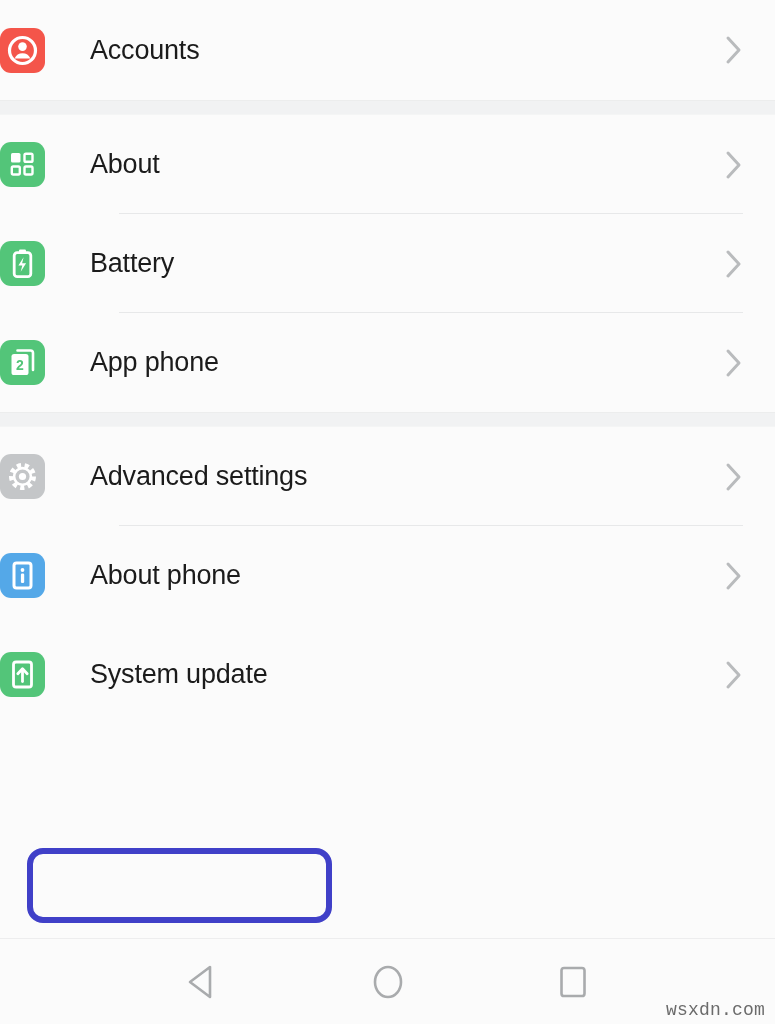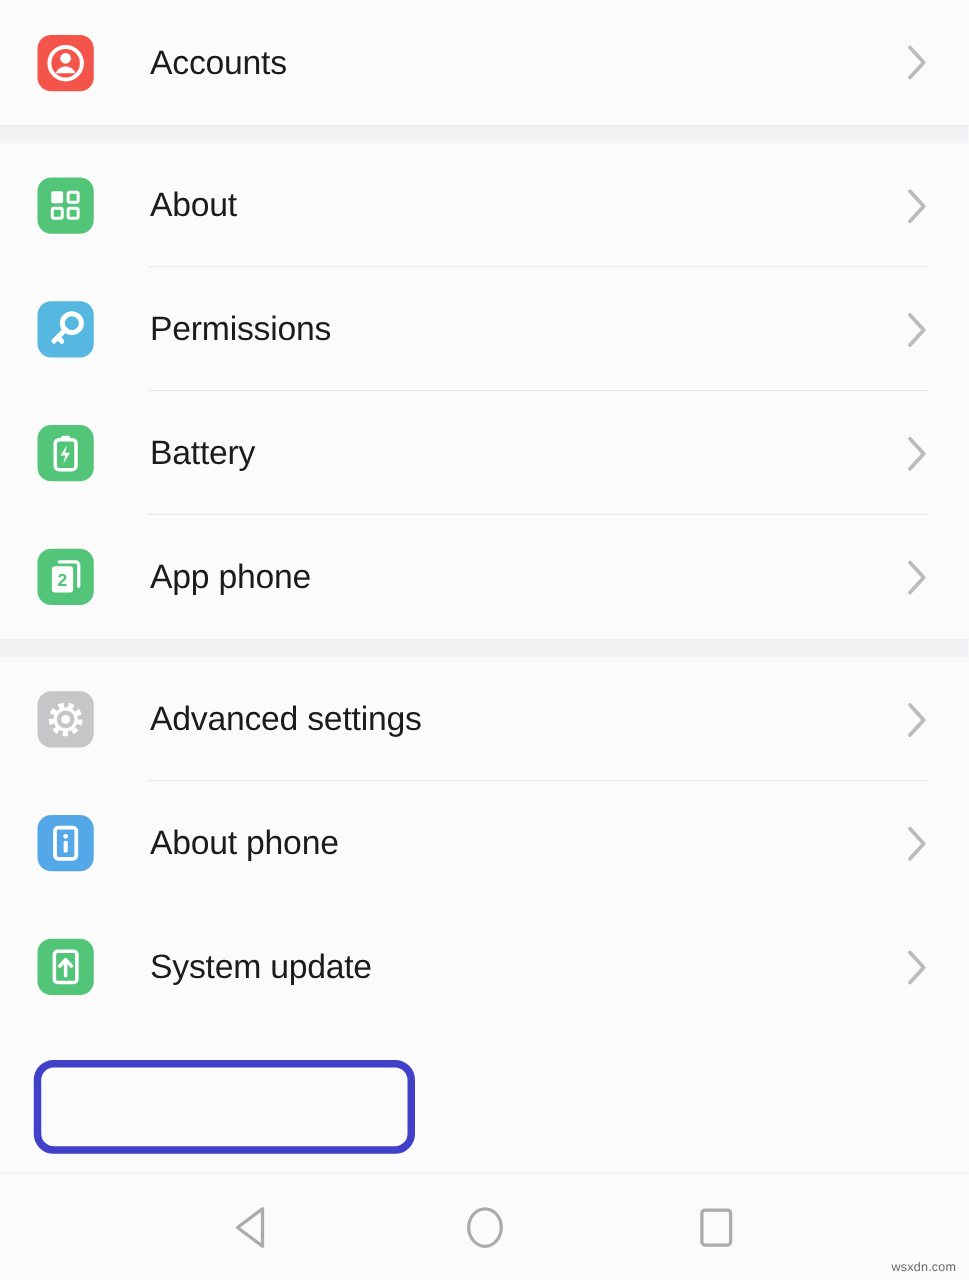--- a/index.html
+++ b/index.html
@@ -47,21 +47,20 @@
     width: 624px;
     height: 1px;
     background: #e6e7e8;
   }
 
   .row {
     position: relative;
     display: flex;
     align-items: center;
     height: 99px;
-    padding-left: 30px;
     background: #fbfbfb;
   }
 
   .row.first-in-section { height: 100px; }
 
   .row-sep {
     position: absolute;
     left: 119px;
     right: 32px;
     bottom: 0;
@@ -138,23 +137,23 @@
     display: flex;
     align-items: center;
     justify-content: center;
   }
   .nav-btn svg { display: block; }
 
   .watermark {
     position: absolute;
     right: 10px;
     bottom: 4px;
-    font-size: 10px;
+    font-size: 18px;
     color: #6b6b6b;
-    font-family: Liberation Sans, sans-serif;
+    font-family: Liberation Mono, monospace;
     letter-spacing: 0.2px;
   }
 </style>
 </head>
 <body>
 
 <div id="screen">
 
   <div class="settings-list">
     <div class="top-rule"></div>
@@ -194,36 +193,20 @@
         </div>
         <div class="row-label">About</div>
         <div class="chevron">
           <svg width="22" height="34" viewBox="0 0 22 34">
             <polyline points="5,5 16,17 5,29" fill="none" stroke="#b9bbbd" stroke-width="3" stroke-linecap="round" stroke-linejoin="round"></polyline>
           </svg>
         </div>
         <div class="row-sep"></div>
       </div>
 
-      <div class="row">
-        <div class="icon-tile" style="background:#56b7e0">
-          <svg width="45" height="45" viewBox="0 0 45 45">
-            <circle cx="27.5" cy="17.5" r="7.6" fill="none" stroke="#ffffff" stroke-width="4"></circle>
-            <path d="M22.3 22.7 13.2 31.8" stroke="#ffffff" stroke-width="4" stroke-linecap="round"></path>
-            <path d="M16.2 28.8l3.2 3.2" stroke="#ffffff" stroke-width="4" stroke-linecap="round"></path>
-          </svg>
-        </div>
-        <div class="row-label">Permissions</div>
-        <div class="chevron">
-          <svg width="22" height="34" viewBox="0 0 22 34">
-            <polyline points="5,5 16,17 5,29" fill="none" stroke="#b9bbbd" stroke-width="3" stroke-linecap="round" stroke-linejoin="round"></polyline>
-          </svg>
-        </div>
-        <div class="row-sep"></div>
-      </div>
 
 
       <div class="row">
         <div class="icon-tile" style="background:#53c579">
           <svg width="45" height="45" viewBox="0 0 45 45">
             <rect x="19" y="8.5" width="7" height="3.2" rx="1.2" fill="#ffffff"></rect>
             <rect x="14.2" y="11.7" width="16.6" height="24" rx="3" fill="none" stroke="#ffffff" stroke-width="2.8"></rect>
             <path d="M23.6 16.2l-5.2 8.2h3.9l-1.6 6.4 5.4-8.6h-4.0z" fill="#ffffff"></path>
           </svg>
         </div>

